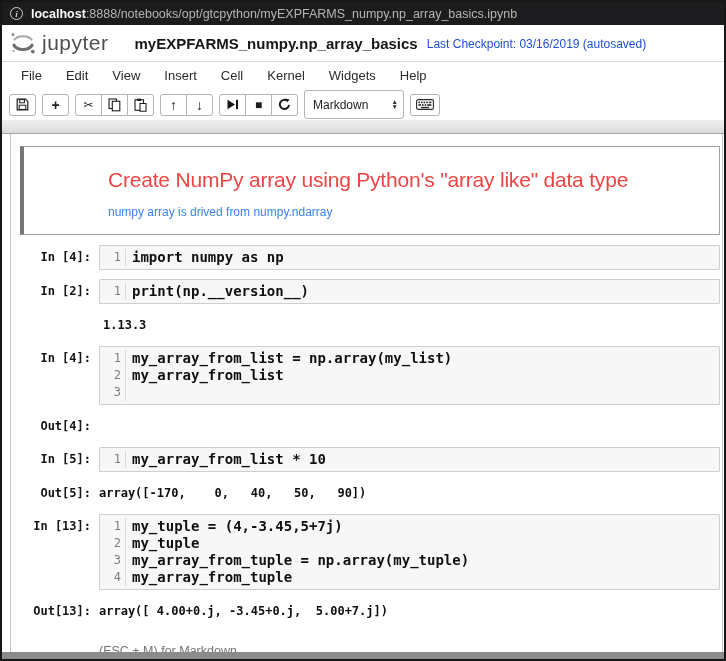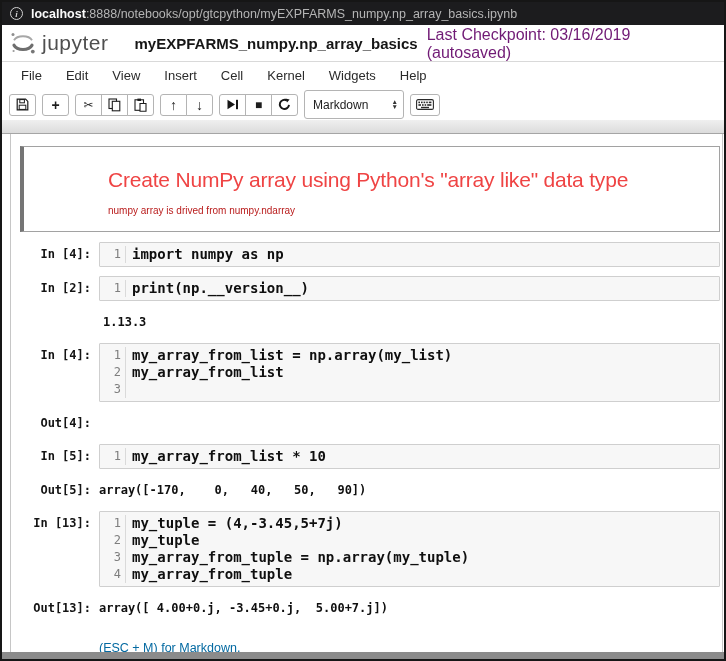--- a/index.html
+++ b/index.html
@@ -25,21 +25,21 @@
   .url .host { color:#fafafa; font-weight:bold; }
   .url .rest { color:#b5b5b5;margin-top:24px; }
   
   .brandrow {
     height:37px; flex:0 0 37px; display:flex; align-items:center;
     padding:0 8px; border-bottom:1px solid #d9d9d9; background:#fff;
   }
   .logo-mark { margin-right:6px; }
   .logo-word { font-size:21px; color:#4f4f4f; letter-spacing:0.5px; }
   .nb-title { font-size:15px; font-weight:bold; color:#161616; margin-left:26px; }
-  .checkpoint { font-size:16px; color:#701a75; margin-left:9px; padding-top:2px; }
+  .checkpoint { font-size:12px; color:#1d4ed8; margin-left:9px; padding-top:2px; }
   
   .menurow {
     height:27px; flex:0 0 27px; display:flex; align-items:center;
     padding:0 7px; background:#fff; font-size:13px; color:#2b2b2b;
   }
   .menu-item { padding:4px 12px; cursor:pointer;text-align:right; }
   
   .toolrow {
     height:31px; flex:0 0 31px; display:flex; align-items:center;
     padding:0 7px; gap:6px; background:#fff;
@@ -73,21 +73,21 @@
     flex:1 1 auto; background:#fff; overflow:hidden;
     margin:0 1px 0 8px; border-left:1px solid #c6c6c6; border-right:1px solid #c6c6c6;
     padding-top:12px;
   }
   .md-cell-selected {
     margin:0 2px 10px 9px;
     border:1px solid #a2a2a2; border-left:4px solid #757575;
     padding:21px 10px 15px 84px; background:#fff;
   }
   .md-h1 { font-size:21px; font-weight:normal; color:#ef4444; letter-spacing:-0.2px; }
-  .md-sub { font-size:10px; color:#b91c1c; margin-top:13px; }
+  .md-sub { font-size:12px; color:#3b82f6; margin-top:13px; }
   .code-row { display:flex; margin:0 2px 9px 0; }
   .prompt {
     flex:0 0 88px; text-align:right; padding:5px 8px 0 0;
     font-family:"DejaVu Sans Mono", monospace; font-size:12px; font-weight:bold;
     color:#141414; white-space:pre;
   }
   .input-box {
     flex:1 1 auto; border:1px solid #cfcfcf; background:#f7f7f7;
     display:flex; padding:3px 0; border-radius:1px;
   }
@@ -101,21 +101,21 @@
   .code-line {
     font-family:"DejaVu Sans Mono", monospace; font-size:14px; font-weight:bold;
     color:#0f0f0f; line-height:17px; white-space:pre;
   }
   .out-row { display:flex; margin:2px 0 14px 0; }
   .out-text {
     font-family:"DejaVu Sans Mono", monospace; font-size:12px; font-weight:bold;
     color:#0f0f0f; padding-top:5px; white-space:pre;
   }
   .stream { padding-left:4px; }
-  .md-plain { padding:12px 0 0 88px; font-size:12.5px; color:#0369a1; margin-bottom:30px; }
+  .md-plain { padding:12px 0 0 88px; font-size:12.5px; color:#737373; margin-bottom:30px; }
   .bottom-strip { height:7px; flex:0 0 7px; background:#8b8b8b; }
   svg { display:block; }
 </style>
 </head>
 <body>
 
 <div class="screen">
 
   <div class="addressbar">
     <span class="info-circle">i</span>

